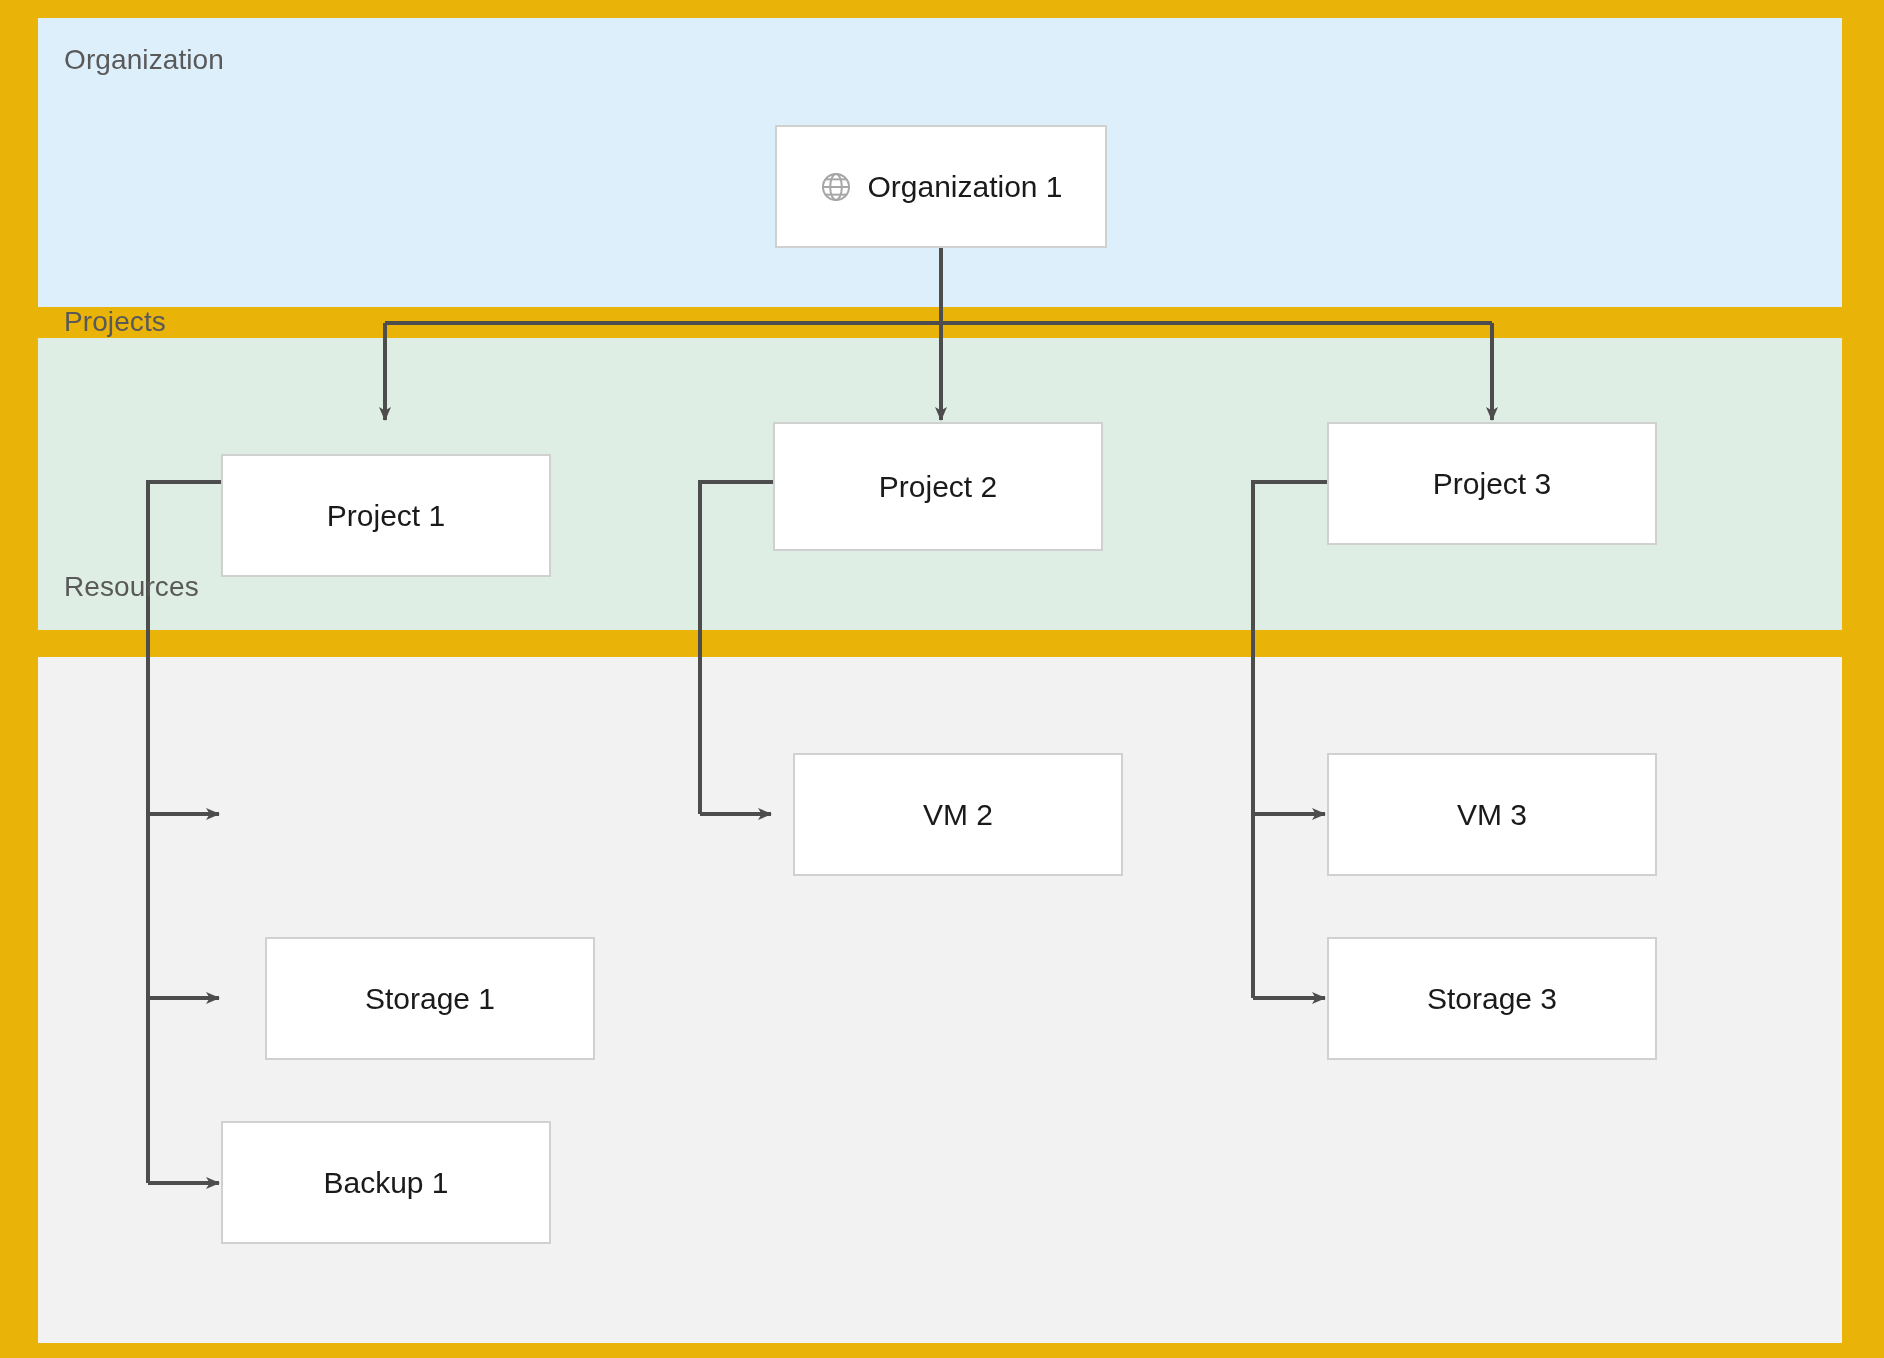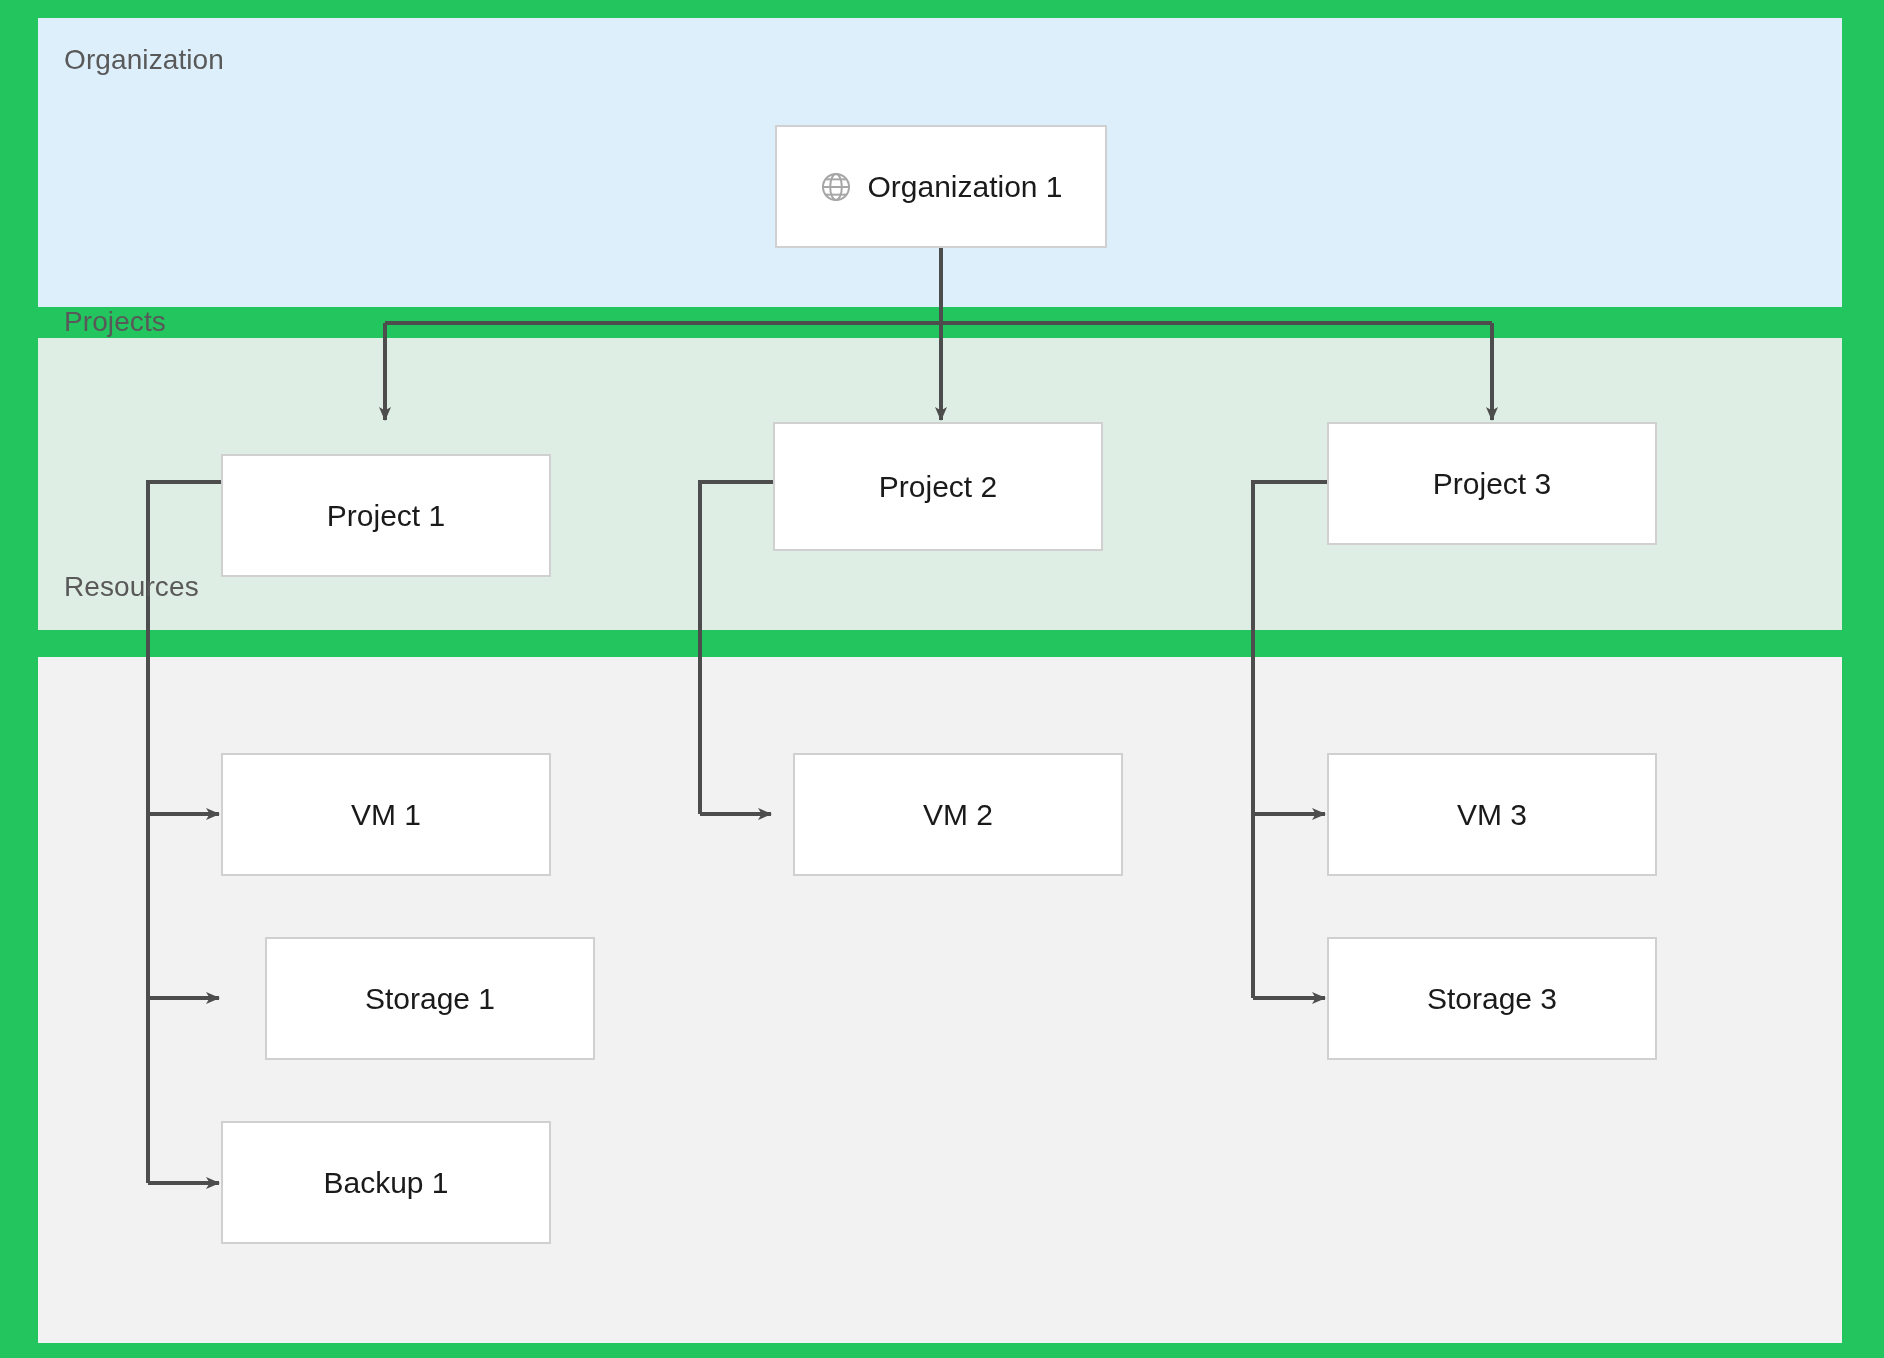--- a/index.html
+++ b/index.html
@@ -8,21 +8,21 @@
     padding: 0;
     background: #ffffff;
   }
   body {
     font-family: "Liberation Sans", "DejaVu Sans", sans-serif;
   }
   #stage {
     position: relative;
     width: 1884px;
     height: 1358px;
-    background: #22c55e;
+    background: #eab308;
     overflow: hidden;
   }
   .band {
     position: absolute;
     box-sizing: border-box;
   }
   .band-label {
     position: absolute;
     font-size: 28px;
     color: #595959;
@@ -149,23 +149,20 @@
   <div class="node" id="node-proj-1">
     <span class="node-label">Project 1</span>
   </div>
   <div class="node" id="node-proj-2">
     <span class="node-label">Project 2</span>
   </div>
   <div class="node" id="node-proj-3">
     <span class="node-label">Project 3</span>
   </div>
 
-  <div class="node" id="node-vm-1">
-    <span class="node-label">VM 1</span>
-  </div>
   <div class="node" id="node-vm-2">
     <span class="node-label">VM 2</span>
   </div>
   <div class="node" id="node-vm-3">
     <span class="node-label">VM 3</span>
   </div>
   <div class="node" id="node-stor-1">
     <span class="node-label">Storage 1</span>
   </div>
   <div class="node" id="node-stor-3">

